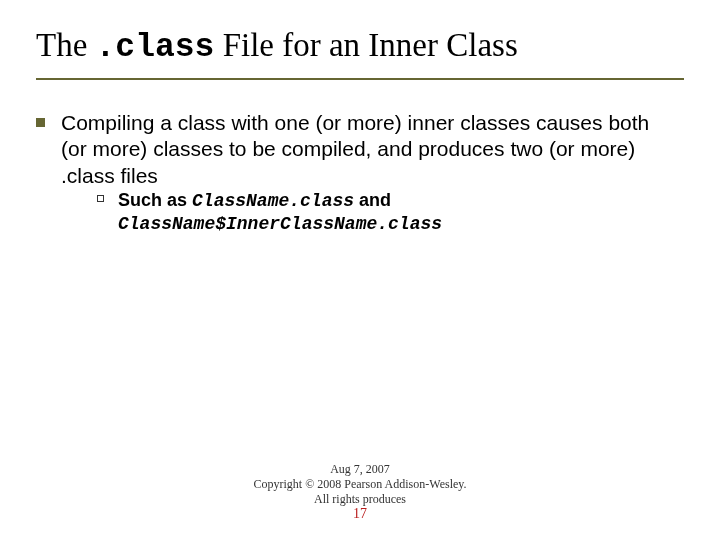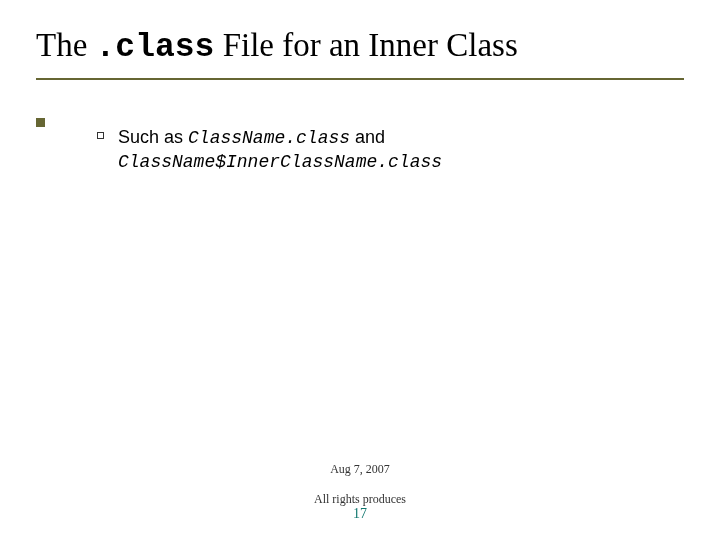--- a/index.html
+++ b/index.html
@@ -101,46 +101,46 @@
     font-size: 12px;
     color: #333;
     flex-direction: column;
   }
   .footer .center {
     text-align: center;
     flex: 1 1 auto;
     line-height: 1.2;
   }
   .footer .right {
-    color: #0f766e;
+    color: #b91c1c;
     font-size: 14px;
   }
 </style>
 </head>
 <body>
 
 <div class="slide">
 
   <div class="title">
     <span>The </span><span class="mono">.class</span><span> File for an Inner Class</span>
   </div>
   <div class="underline"></div>
 
   <div class="body" id="body-root">
       <div class="item">
         <div class="sq"></div>
-        <div class="txt"><div class="sub" style="margin-top: 16px;">
+        <div class="txt"><span>Compiling a class with one (or more) inner classes causes both (or more) classes to be compiled, and produces two (or more) .class files</span><div class="sub" style=" font-weight: bold;">
             <div class="sq2"></div>
             <div class="txt"><span>Such as </span><span class="italic-mono">ClassName.class</span><span> and </span><span class="italic-mono">ClassName$InnerClassName.class</span></div>
           </div></div>
       </div>
     </div>
 
   <div class="footer">
     <div>Aug 7, 2007</div>
     <div class="center">
-      <br>
+      <span>Copyright © 2008 Pearson Addison-Wesley.</span><br>
       <span>All rights produces</span>
     </div>
     <div class="right">17</div>
   </div>
 
 </div>
 
 </body></html>

